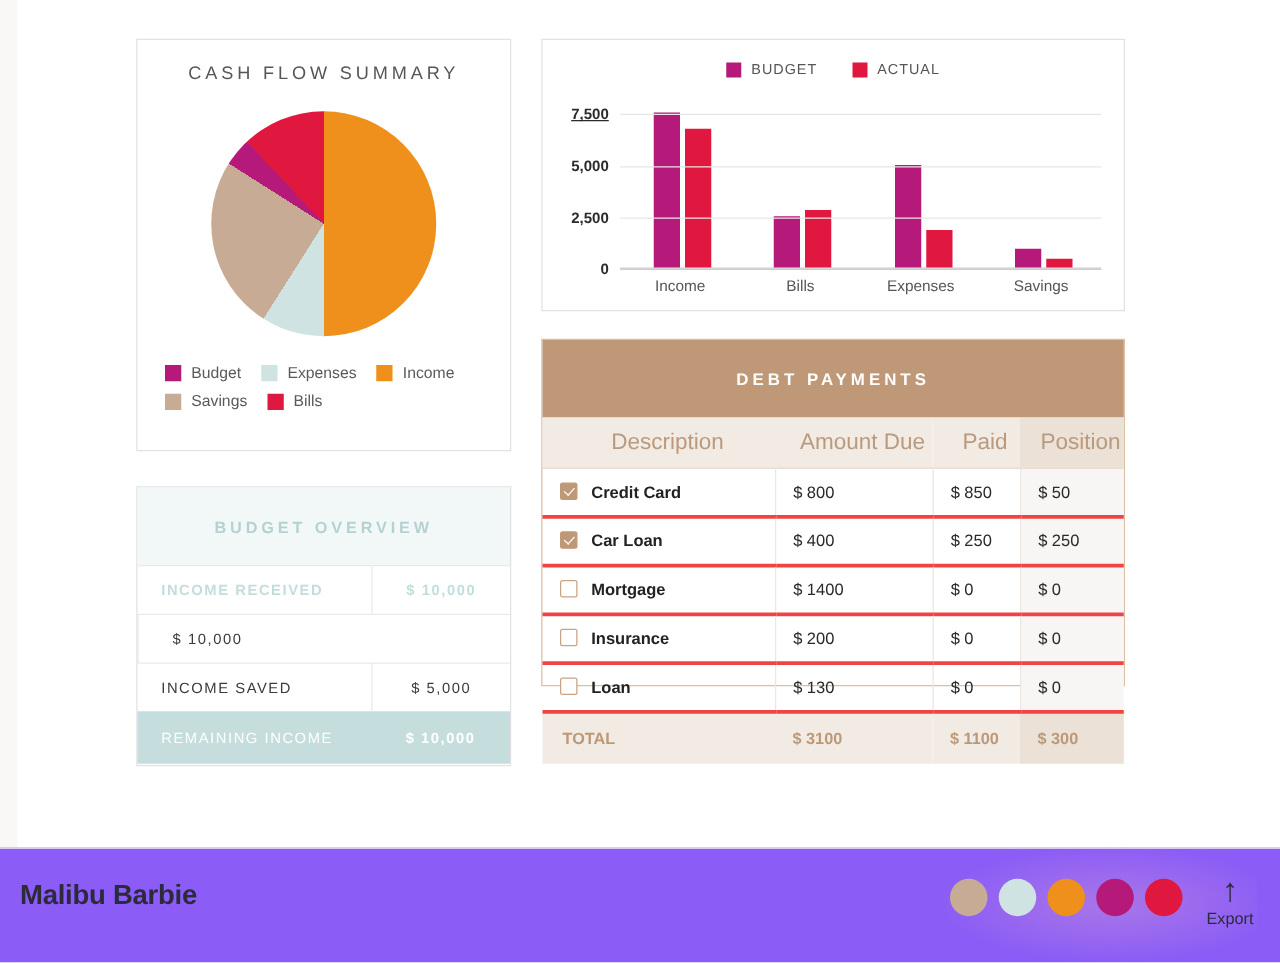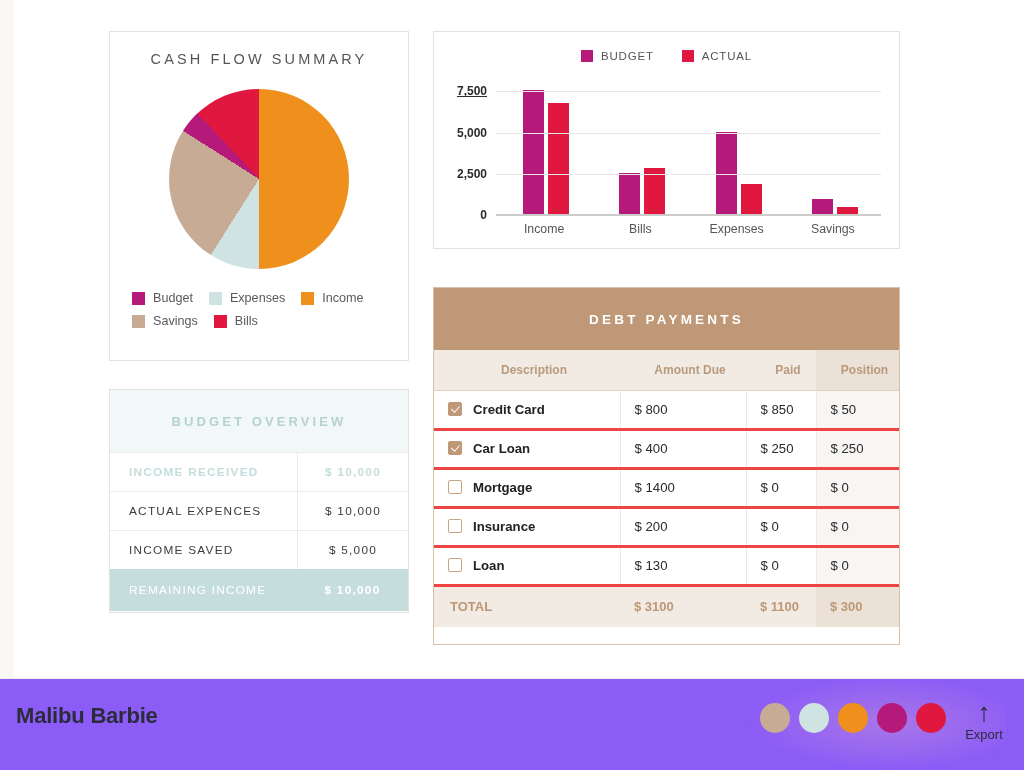--- a/index.html
+++ b/index.html
@@ -106,33 +106,33 @@
     border-left:1px solid #eaeaea;
   }
   .bo-row.muted .lab, .bo-row.muted .val { color:#c3dddd; font-weight:bold; }
   .bo-row.total {
     background:#c5dedd; border-top:none; height:42px;
   }
   .bo-row.total .lab { color:#ffffff; }
   .bo-row.total .val { color:#ffffff; font-weight:bold; border-left:none; }
 
   
-  #debt-card { left:433px; top:271px; width:467px; height:358px;
-    border:1px solid #d9bfa7; background:#ffffff;margin-top:16px; }
+  #debt-card { left:433px; top:271px; width:467px; height:278px;
+    border:1px solid #d9bfa7; background:#ffffff; }
   .dp-head {
     height:62px; background:#bf9878;
     display:flex; align-items:center; justify-content:center;
     color:#ffffff; font-size:13.5px; letter-spacing:3.2px; font-weight:bold;
   }
   table.dp { width:100%; border-collapse:collapse; table-layout:fixed; }
   table.dp th, table.dp td {
     font-size:13px; text-align:left; padding:0 0 0 14px; height:39px;
   }
   table.dp thead th {
-    background:#f2ebe3; color:#b99a7e; font-weight:700; font-size:12px;
+    background:#f2ebe3; color:#b99a7e; font-weight:400; font-size:18px;
     text-align:center; height:40px;
     border-bottom:1px solid #e2d3c2;
   }
   table.dp thead th.pos { background:#ebe1d6; }
   table.dp td { border-bottom:3px solid #ef4444; color:#222; font-weight:bold;
     font-size:13.2px; }
   table.dp td.num { font-weight:normal; color:#2a2a2a; }
   table.dp td.pos { background:#f8f6f4; }
   col.c-desc { width:186px; }
   col.c-amt  { width:126px; }
@@ -267,21 +267,20 @@
   </div>
 
   <div class="card" id="budget-card">
     <div class="bo-head">BUDGET OVERVIEW</div>
     <div id="bo-rows">
         <div class="bo-row muted">
           <div class="lab">INCOME RECEIVED</div>
           <div class="val">$ 10,000</div>
         </div>
         <div class="bo-row">
-          <div class="lab">ACTUAL EXPENCES</div>
           <div class="val">$ 10,000</div>
         </div>
         <div class="bo-row">
           <div class="lab">INCOME SAVED</div>
           <div class="val">$ 5,000</div>
         </div>
       </div>
     <div class="bo-row total">
       <div class="lab">REMAINING INCOME</div>
       <div class="val">$ 10,000</div>

